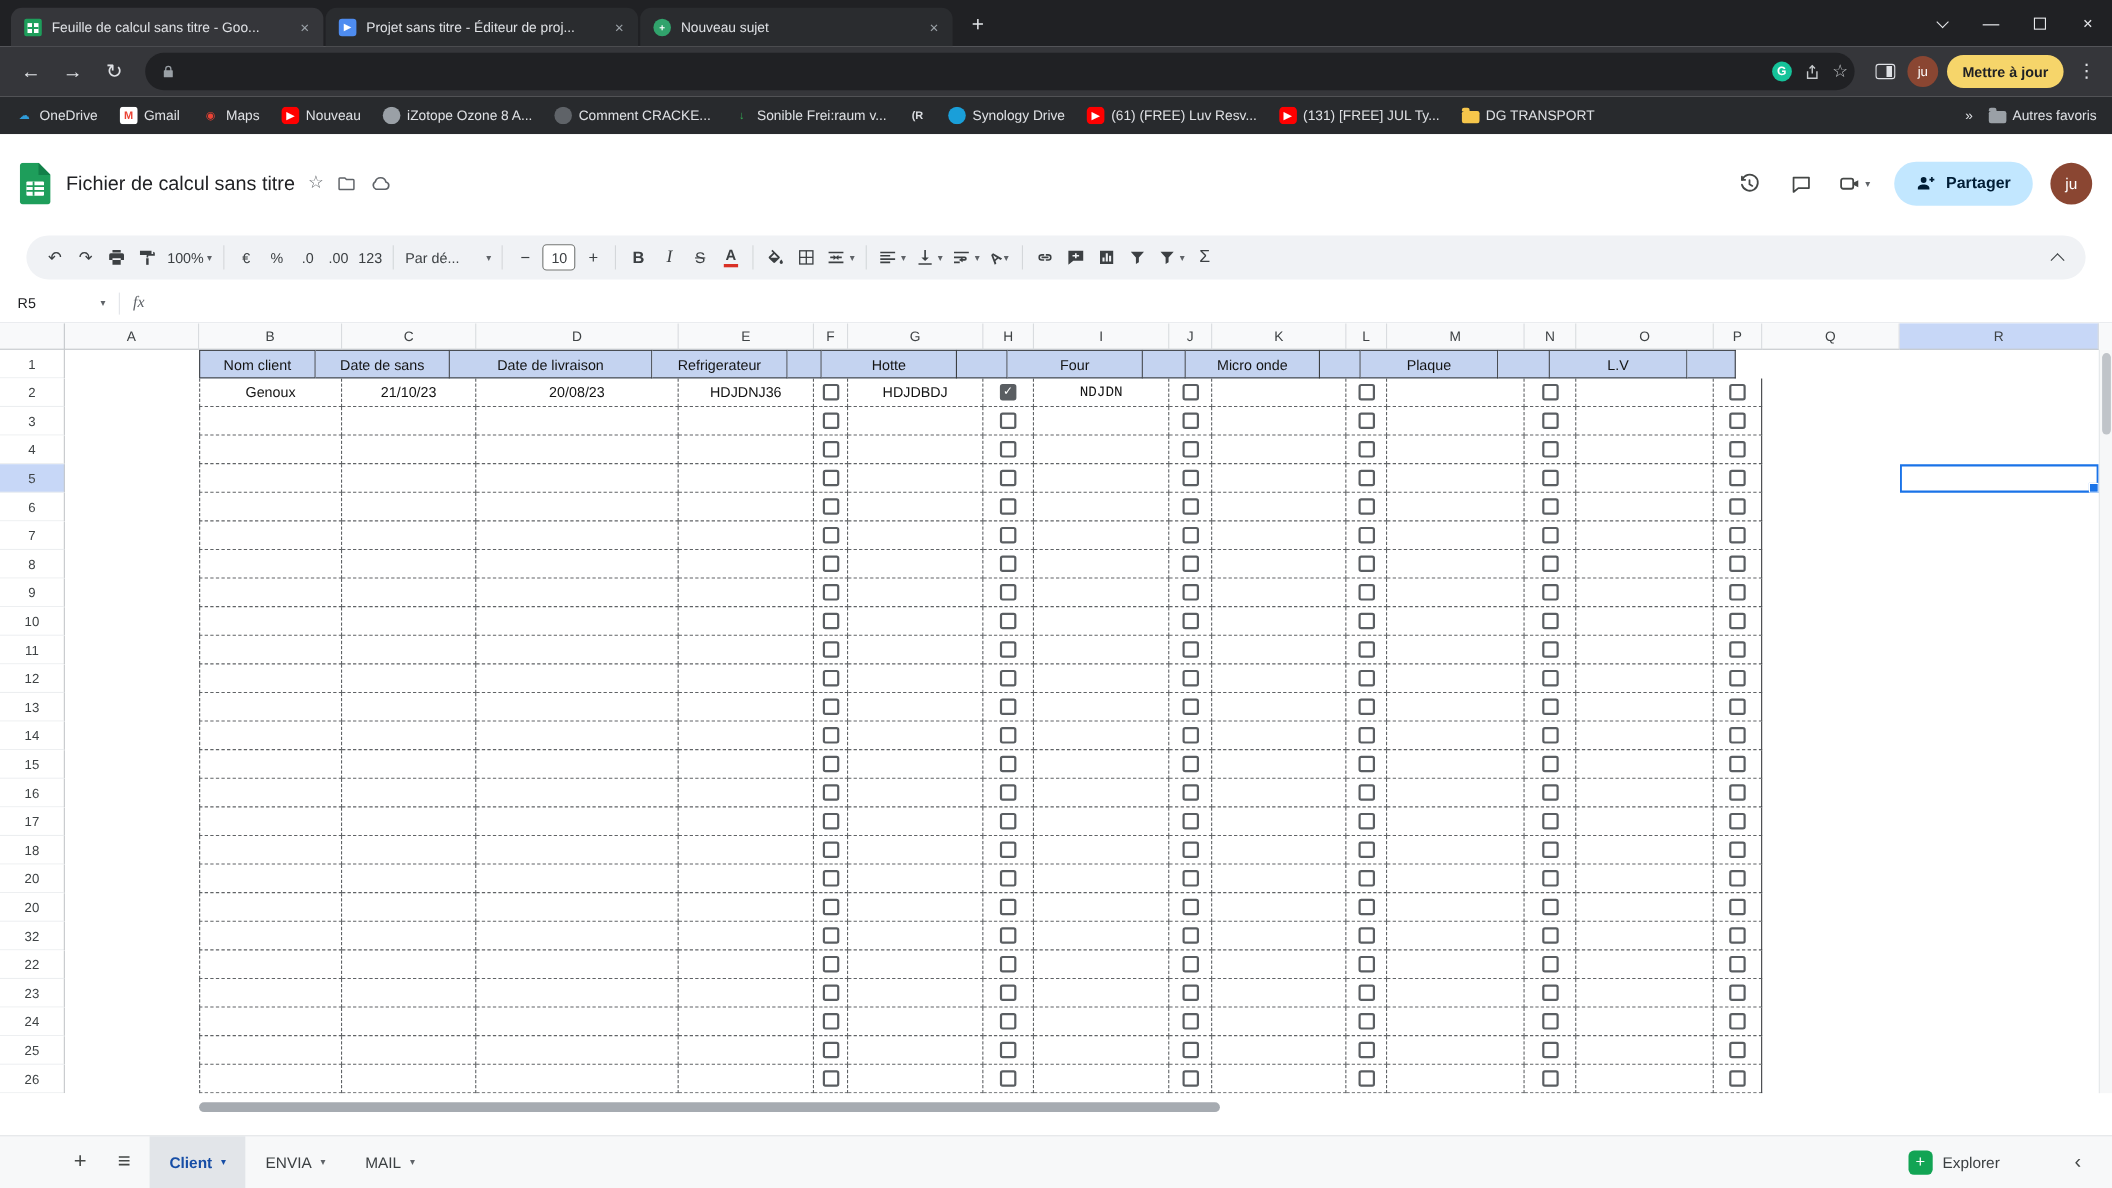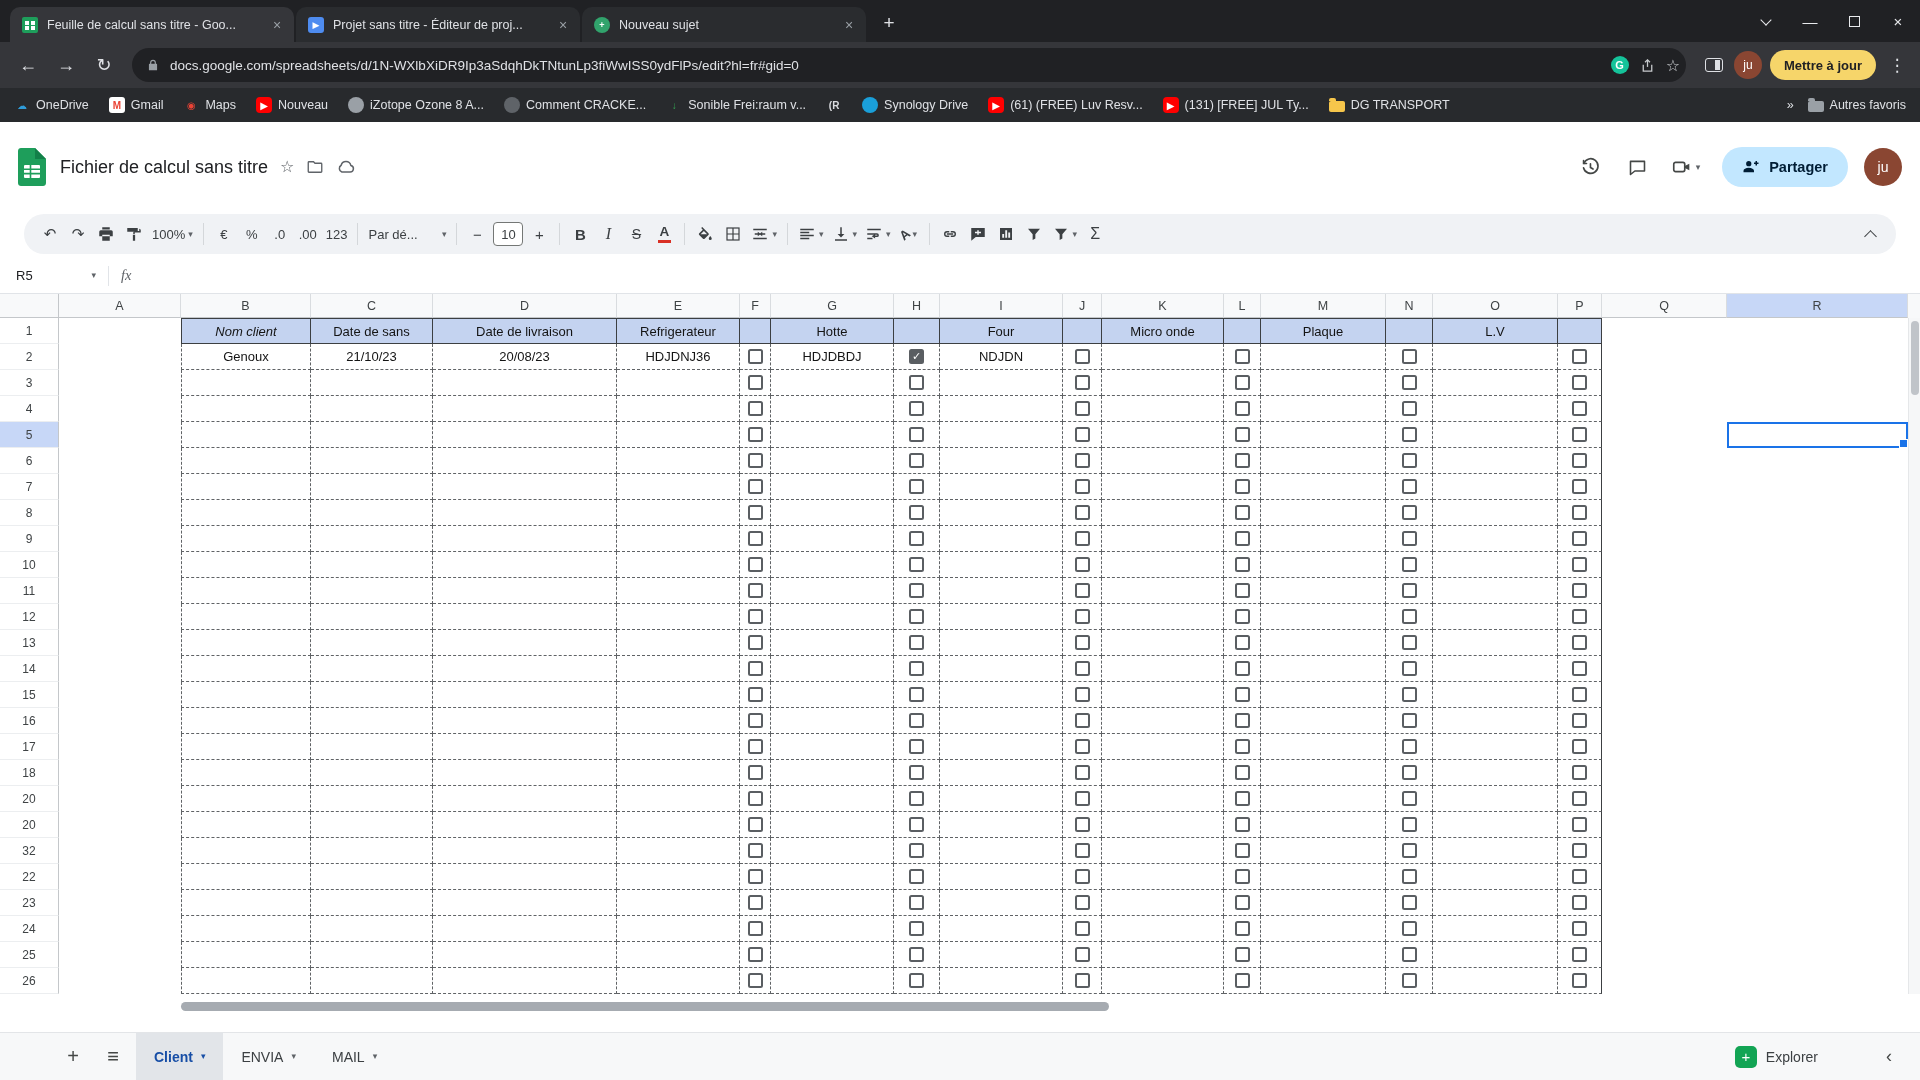--- a/index.html
+++ b/index.html
@@ -168,21 +168,20 @@
   </div>
 
   <div id="navbar">
     <div class="nav-btn">←</div>
     <div class="nav-btn">→</div>
     <div class="nav-btn">↻</div>
     <div id="urlpill">
       <svg class="url-ic" width="14" height="14" viewBox="0 0 24 24" fill="#9aa0a6">
           <path d="M7 10V8a5 5 0 0 1 10 0v2h1a1 1 0 0 1 1 1v9a1 1 0 0 1-1 1H6a1 1 0 0 1-1-1v-9a1 1 0 0 1 1-1h1zm2 0h6V8a3 3 0 0 0-6 0v2z"></path>
         </svg>
-      <span id="urltext">docs.google.com/spreadsheets/d/1N-WXlbXiDR9Ip3aSdqhDkTNtunLp3fiWwISS0ydFlPs/edit?hl=fr#gid=0</span>
       <div id="urlicons">
         <span class="grammarly">G</span>
         <svg class="url-ic" width="17" height="17" viewBox="0 0 24 24" fill="none" stroke="#c7cacd" stroke-width="1.8">
             <path d="M6 11v9h12v-9"></path>
             <path d="M12 14V4"></path>
             <path d="M8.5 7.5L12 4l3.5 3.5"></path>
           </svg>
         <span class="star-g">☆</span>
       </div>
     </div>
@@ -463,21 +462,21 @@
         <div class="col-h" style="width: 47px;">N</div>
         <div class="col-h" style="width: 125px;">O</div>
         <div class="col-h" style="width: 44px;">P</div>
         <div class="col-h" style="width: 125px;">Q</div>
         <div class="col-h sel" style="width: 181px;">R</div>
       </div>
     <div id="rows">
         <div class="grid-row">
           <div class="row-h">1</div>
           <div class="cell" style="width: 122px;"></div>
-          <div class="cell hdr first" style="width: 130px; font-style: italic;">Nom client</div>
+          <div class="cell hdr first" style="width: 106px;">Nom client</div>
           <div class="cell hdr" style="width: 122px;">Date de sans</div>
           <div class="cell hdr" style="width: 184px;">Date de livraison</div>
           <div class="cell hdr" style="width: 123px;">Refrigerateur</div>
           <div class="cell hdr" style="width: 31px;"></div>
           <div class="cell hdr" style="width: 123px;">Hotte</div>
           <div class="cell hdr" style="width: 46px;"></div>
           <div class="cell hdr" style="width: 123px;">Four</div>
           <div class="cell hdr" style="width: 39px;"></div>
           <div class="cell hdr" style="width: 122px;">Micro onde</div>
           <div class="cell hdr" style="width: 37px;"></div>
@@ -495,21 +494,21 @@
           <div class="cell body" style="width: 122px;">21/10/23</div>
           <div class="cell body" style="width: 184px;">20/08/23</div>
           <div class="cell body" style="width: 123px;">HDJDNJ36</div>
           <div class="cell body" style="width: 31px;">
             <span class="cb"></span>
           </div>
           <div class="cell body" style="width: 123px;">HDJDBDJ</div>
           <div class="cell body" style="width: 46px;">
             <span class="cb on">✓</span>
           </div>
-          <div class="cell body" style="width: 123px;">NDJDN</div>
+          <div class="cell body" style="width: 123px; font-family: Liberation Mono, monospace;">NDJDN</div>
           <div class="cell body" style="width: 39px;">
             <span class="cb"></span>
           </div>
           <div class="cell body" style="width: 122px;"></div>
           <div class="cell body" style="width: 37px;">
             <span class="cb"></span>
           </div>
           <div class="cell body" style="width: 125px;"></div>
           <div class="cell body" style="width: 47px;">
             <span class="cb"></span>

